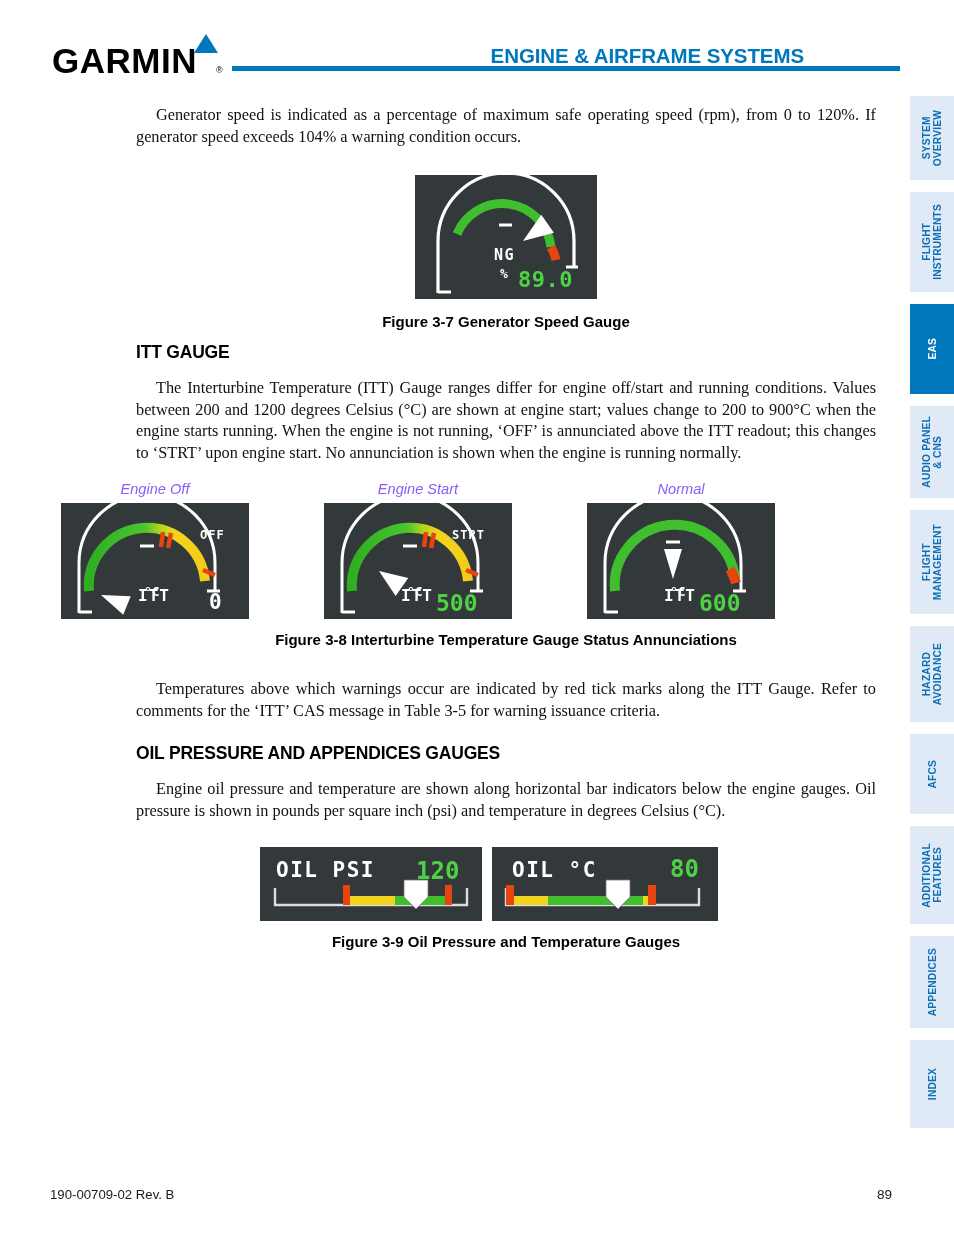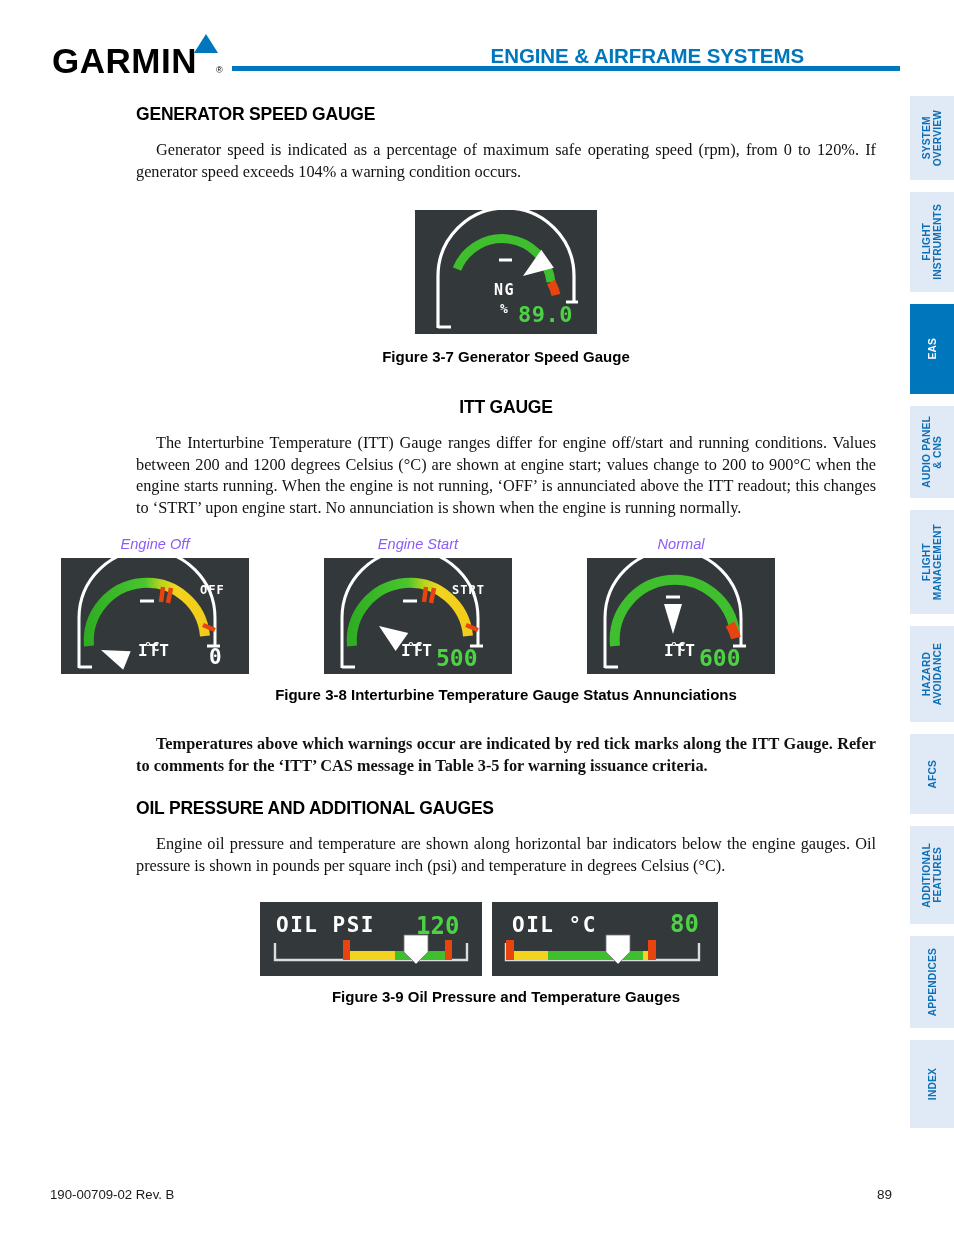--- a/index.html
+++ b/index.html
@@ -207,21 +207,20 @@
     <div class="gl-tri"></div>
     <div class="gl-text">GARMIN</div>
     <div class="gl-reg">®</div>
   </div>
   <div class="header-rule"></div>
   <div class="header-title">ENGINE &amp; AIRFRAME SYSTEMS</div>
 </div>
 
 <div class="content">
 
-  <h2 class="section-head">GENERATOR SPEED GAUGE</h2>
   <p class="body-text">Generator speed is indicated as a percentage of maximum safe operating speed (rpm), from 0 to 120%.  If generator speed exceeds 104% a warning condition occurs.</p>
 
   <div class="ng-figure">
     <div class="ng-gauge">
       <svg viewBox="0 0 182 124" width="182" height="124" xmlns="http://www.w3.org/2000/svg">
         <rect x="0" y="0" width="182" height="124" fill="#33393b"></rect>
 
         <path d="M 23 118 L 23 66 A 68 68 0 0 1 159 66 L 159 92" fill="none" stroke="#ffffff" stroke-width="3.2" stroke-linecap="butt"></path>
 
         <path d="M 23 117 L 36 117" fill="none" stroke="#ffffff" stroke-width="3"></path>
@@ -239,21 +238,21 @@
         </g>
 
         <text x="79" y="85" fill="#ffffff" font-family="DejaVu Sans Mono, monospace" font-size="15" font-weight="bold" letter-spacing="1.5">NG</text>
         <text x="85" y="103" fill="#ffffff" font-family="DejaVu Sans Mono, monospace" font-size="13" font-weight="bold">%</text>
         <text x="103" y="112" fill="#4cd243" font-family="DejaVu Sans Mono, monospace" font-size="22" font-weight="bold" letter-spacing="0.5">89.0</text>
       </svg>
     </div>
     <div class="fig-caption" style="margin-top:10px;">Figure 3-7  Generator Speed Gauge</div>
   </div>
 
-  <h2 class="section-head" style="margin-top:32px;text-align:center;">ITT GAUGE</h2>
+  <h2 class="section-head" style="margin-top:12px;">ITT GAUGE</h2>
   <p class="body-text">The Interturbine Temperature (ITT) Gauge ranges differ for engine off/start and running conditions.  Values between 200 and 1200 degrees Celsius (°C) are shown at engine start; values change to 200 to 900°C when the engine starts running.  When the engine is not running, ‘OFF’ is annunciated above the ITT readout; this changes to ‘STRT’ upon engine start.  No annunciation is shown when the engine is running normally.</p>
 
   <div>
     <div class="itt-row">
 
       <div class="itt-cell">
         <div class="itt-cell-title">Engine Off</div>
         <div class="itt-gauge">
           <svg viewBox="0 0 188 116" width="188" height="116" xmlns="http://www.w3.org/2000/svg">
             <rect x="0" y="0" width="188" height="116" fill="#33393b"></rect>
@@ -344,23 +343,23 @@
             <text x="83" y="93" fill="#ffffff" font-family="DejaVu Sans Mono, monospace" font-size="13" font-weight="bold">°C</text>
             <text x="128" y="36" fill="#ffffff" font-family="DejaVu Sans Mono, monospace" font-size="12" font-weight="bold" letter-spacing="1"></text>
             <text x="112" y="108" fill="#4cd243" font-family="DejaVu Sans Mono, monospace" font-size="23" font-weight="bold">600</text>
           </svg>
         </div>
       </div>
     </div>
     <div class="fig-caption" style="margin-top:12px;">Figure 3-8  Interturbine Temperature Gauge Status Annunciations</div>
   </div>
 
-  <p class="body-text" style="margin-top:30px;font-weight:bold;">Temperatures above which warnings occur are indicated by red tick marks along the ITT Gauge.  Refer to comments for the ‘ITT’ CAS message in Table 3-5 for warning issuance criteria.</p>
-
-  <h2 class="section-head" style="margin-top:22px;">OIL PRESSURE AND ADDITIONAL GAUGES</h2>
+  <p class="body-text" style="margin-top:30px;">Temperatures above which warnings occur are indicated by red tick marks along the ITT Gauge.  Refer to comments for the ‘ITT’ CAS message in Table 3-5 for warning issuance criteria.</p>
+
+  <h2 class="section-head" style="margin-top:22px;">OIL PRESSURE AND APPENDICES GAUGES</h2>
   <p class="body-text">Engine oil pressure and temperature are shown along horizontal bar indicators below the engine gauges.  Oil pressure is shown in pounds per square inch (psi) and temperature in degrees Celsius (°C).</p>
 
   <div>
     <div class="oil-row">
 
       <div class="oil-gauge-psi">
         <svg viewBox="0 0 222 74" width="222" height="74" xmlns="http://www.w3.org/2000/svg">
           <rect x="0" y="0" width="222" height="74" fill="#33393b"></rect>
           <text x="16" y="30" fill="#ffffff" font-family="DejaVu Sans Mono, monospace" font-size="21" font-weight="bold" letter-spacing="1.5">OIL PSI</text>
           <text x="156" y="32" fill="#4cd243" font-family="DejaVu Sans Mono, monospace" font-size="24" font-weight="bold">120</text>

